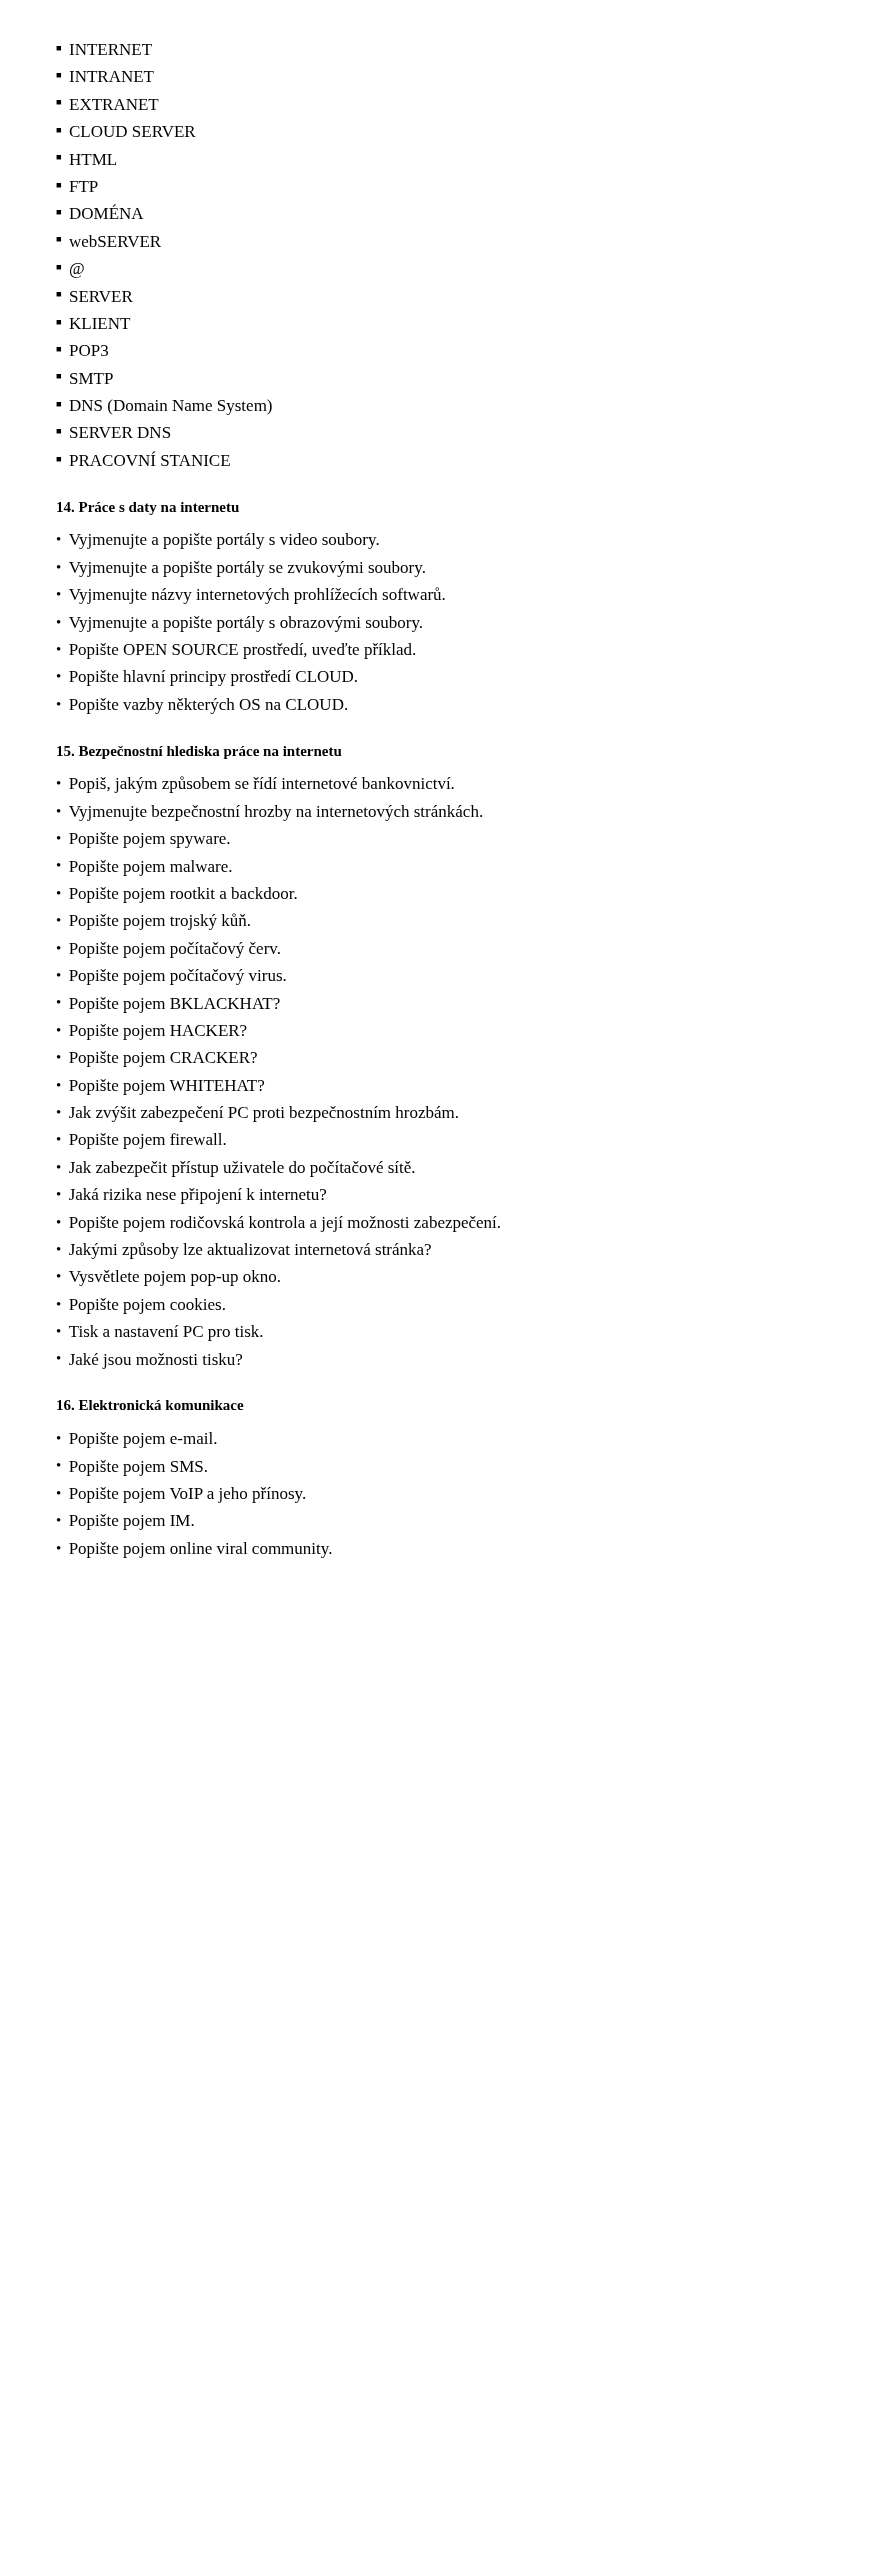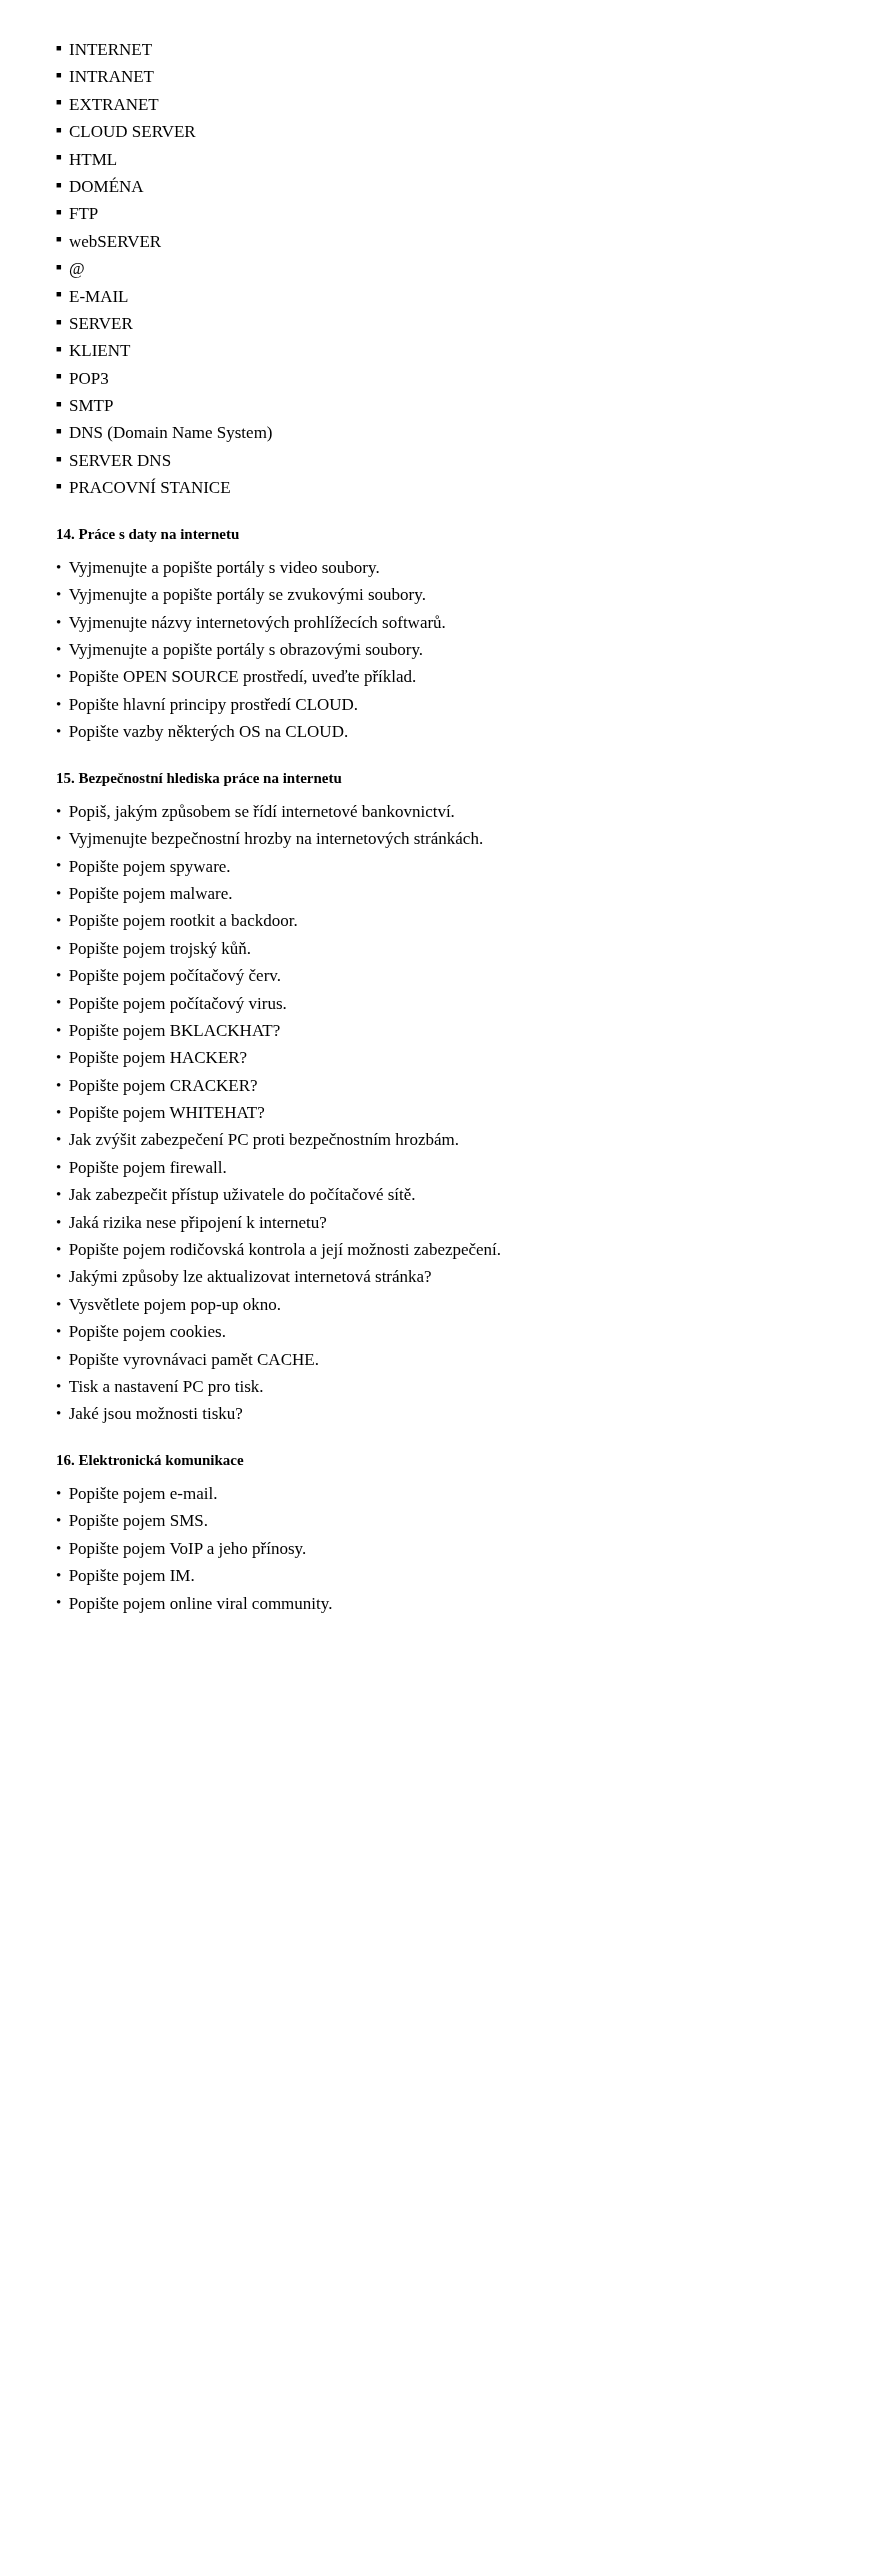--- a/index.html
+++ b/index.html
@@ -59,25 +59,24 @@
   </style>
 </head>
 <body>
 
 <ul class="bullet-list">
 <li>INTERNET</li>
     <li>INTRANET</li>
     <li>EXTRANET</li>
     <li>CLOUD SERVER</li>
     <li>HTML</li>
+    <li>FTP</li>
     <li>DOMÉNA</li>
-    <li>FTP</li>
     <li>webSERVER</li>
     <li>@</li>
-    <li>E-MAIL</li>
     <li>SERVER</li>
     <li>KLIENT</li>
     <li>POP3</li>
     <li>SMTP</li>
     <li>DNS (Domain Name System)</li>
     <li>SERVER DNS</li>
     <li>PRACOVNÍ STANICE</li>
   </ul>
 
 <h2 class="section-title">14. Práce s daty na internetu</h2>
@@ -106,21 +105,20 @@
     <li>Popište pojem CRACKER?</li>
     <li>Popište pojem WHITEHAT?</li>
     <li>Jak zvýšit zabezpečení PC proti bezpečnostním hrozbám.</li>
     <li>Popište pojem firewall.</li>
     <li>Jak zabezpečit přístup uživatele do počítačové sítě.</li>
     <li>Jaká rizika nese připojení k internetu?</li>
     <li>Popište pojem rodičovská kontrola a její možnosti zabezpečení.</li>
     <li>Jakými způsoby lze aktualizovat internetová stránka?</li>
     <li>Vysvětlete pojem pop-up okno.</li>
     <li>Popište pojem cookies.</li>
-    <li>Popište vyrovnávaci pamět CACHE.</li>
     <li>Tisk a nastavení PC pro tisk.</li>
     <li>Jaké jsou možnosti tisku?</li>
   </ul>
 
 <h2 class="section-title">16. Elektronická komunikace</h2>
 <ul class="bullet-sublist">
 <li>Popište pojem e-mail.</li>
     <li>Popište pojem SMS.</li>
     <li>Popište pojem VoIP a jeho přínosy.</li>
     <li>Popište pojem IM.</li>

